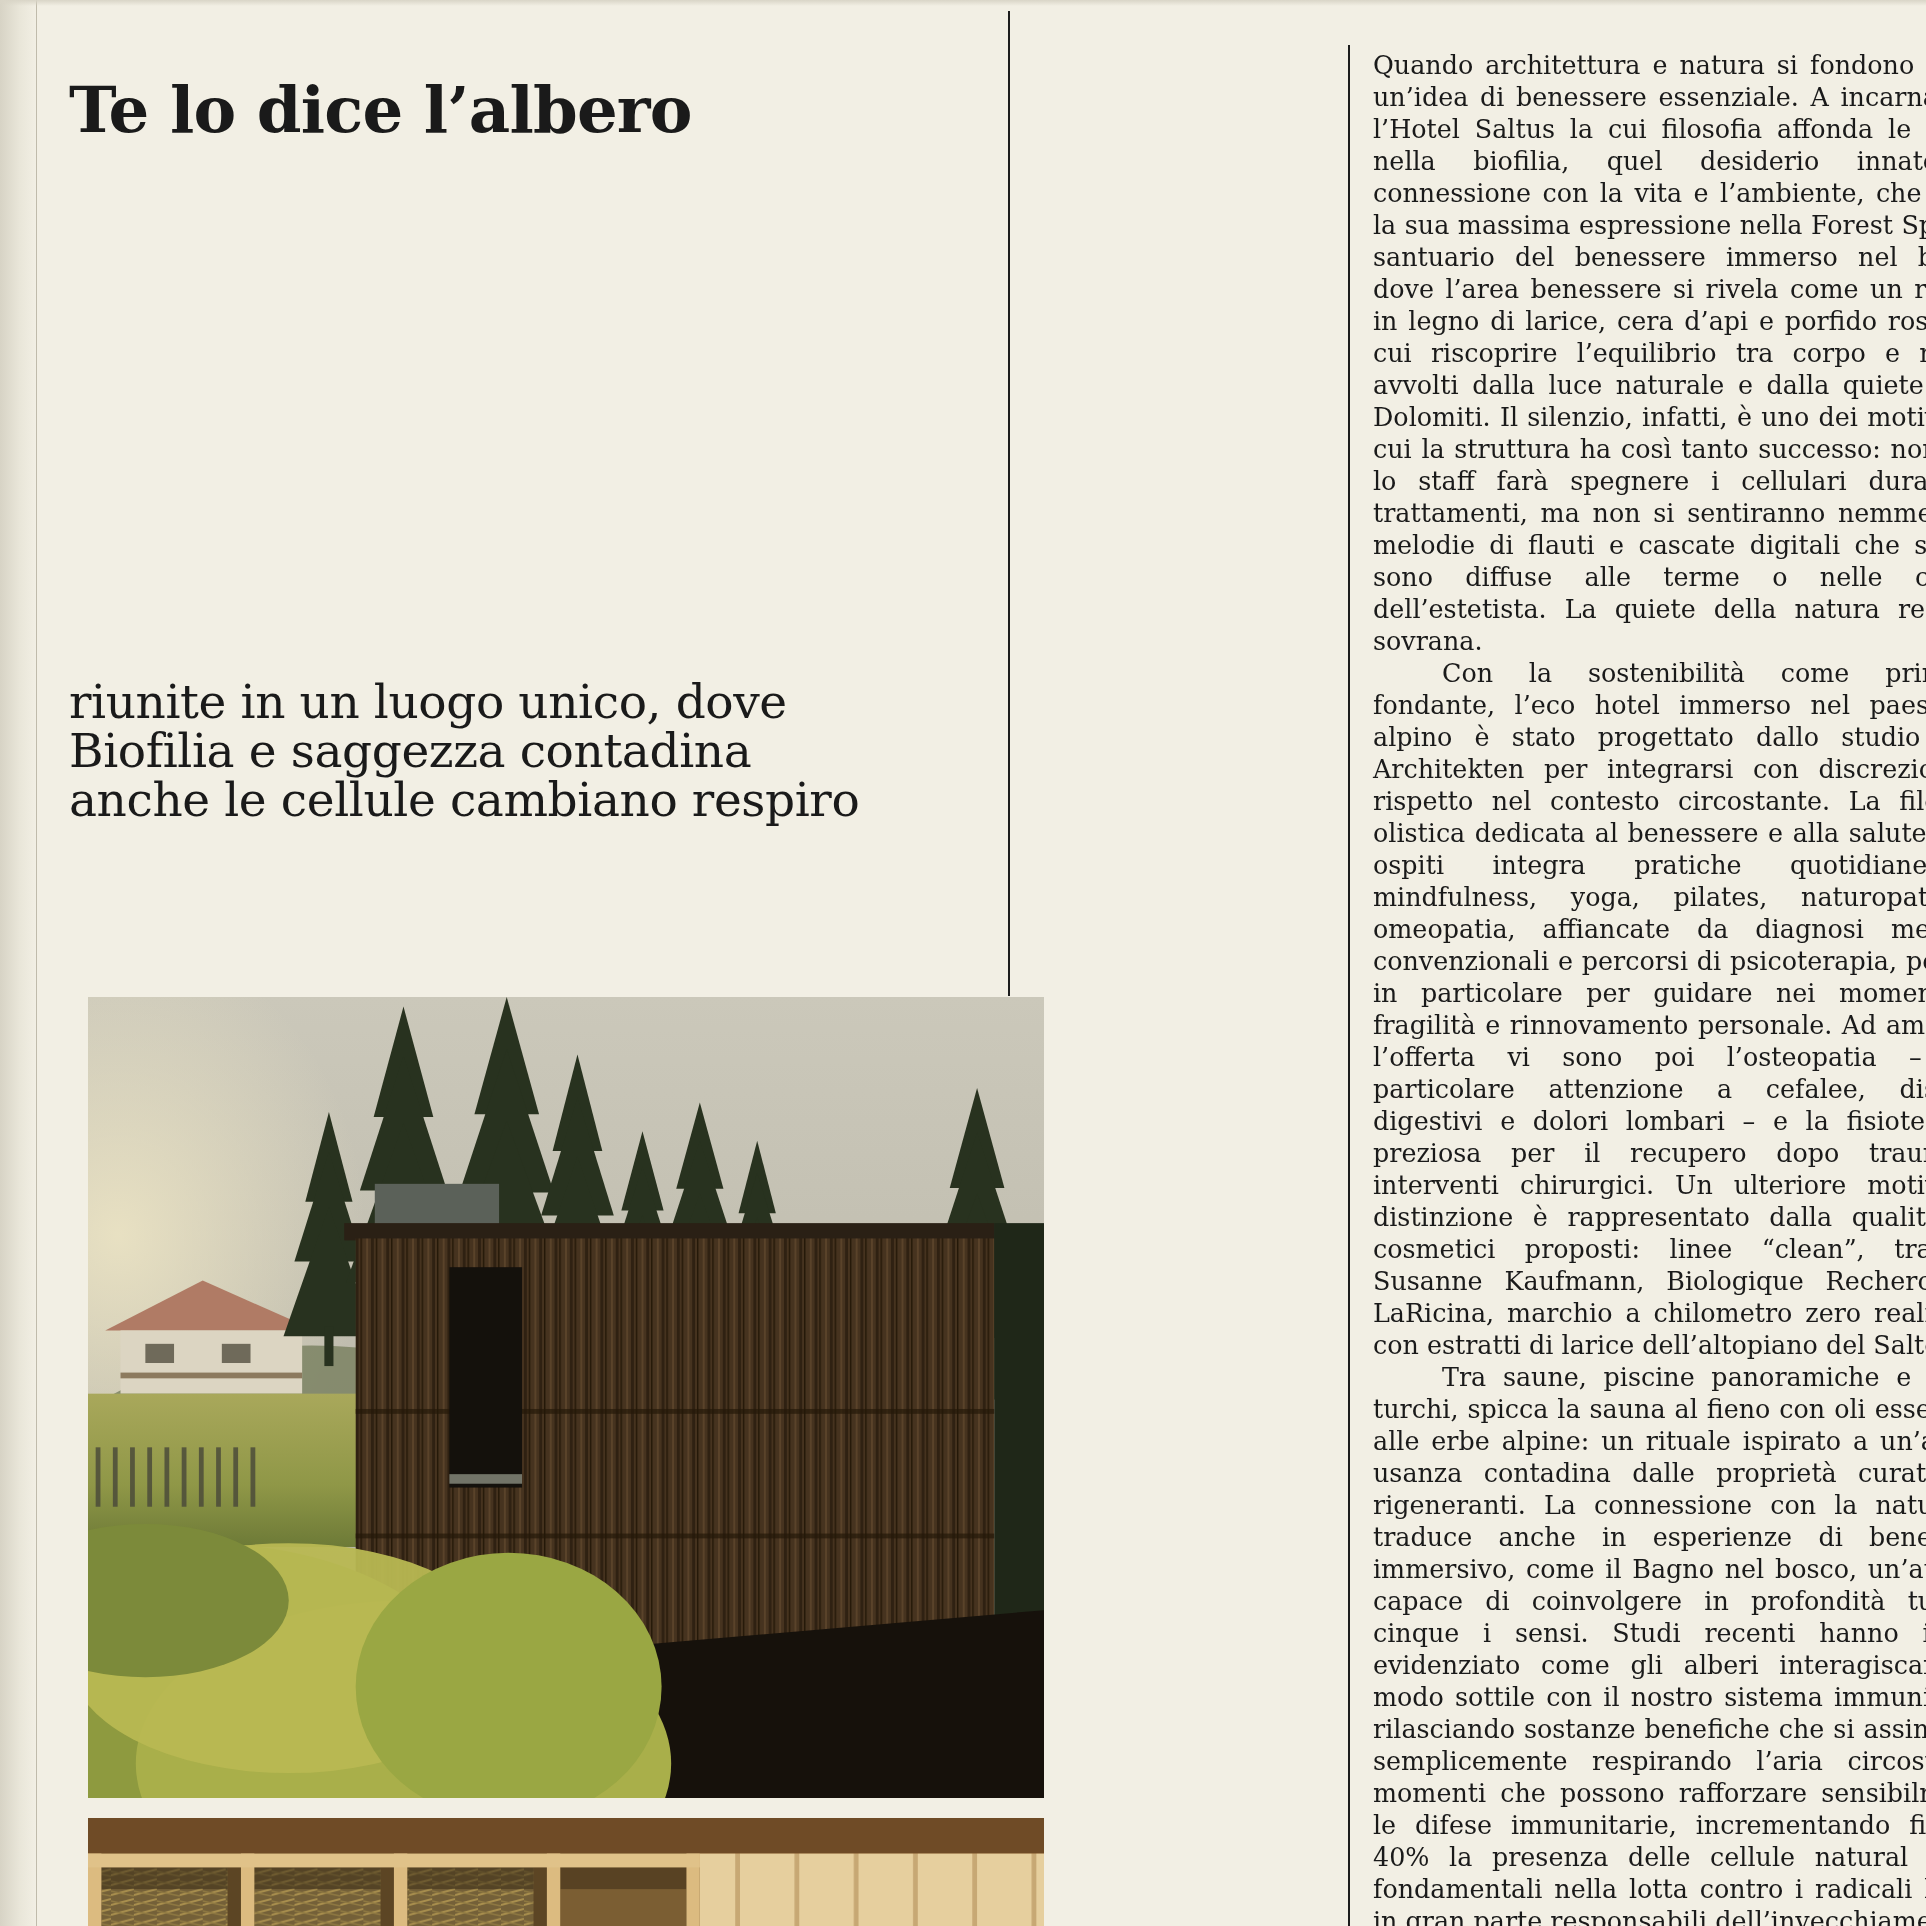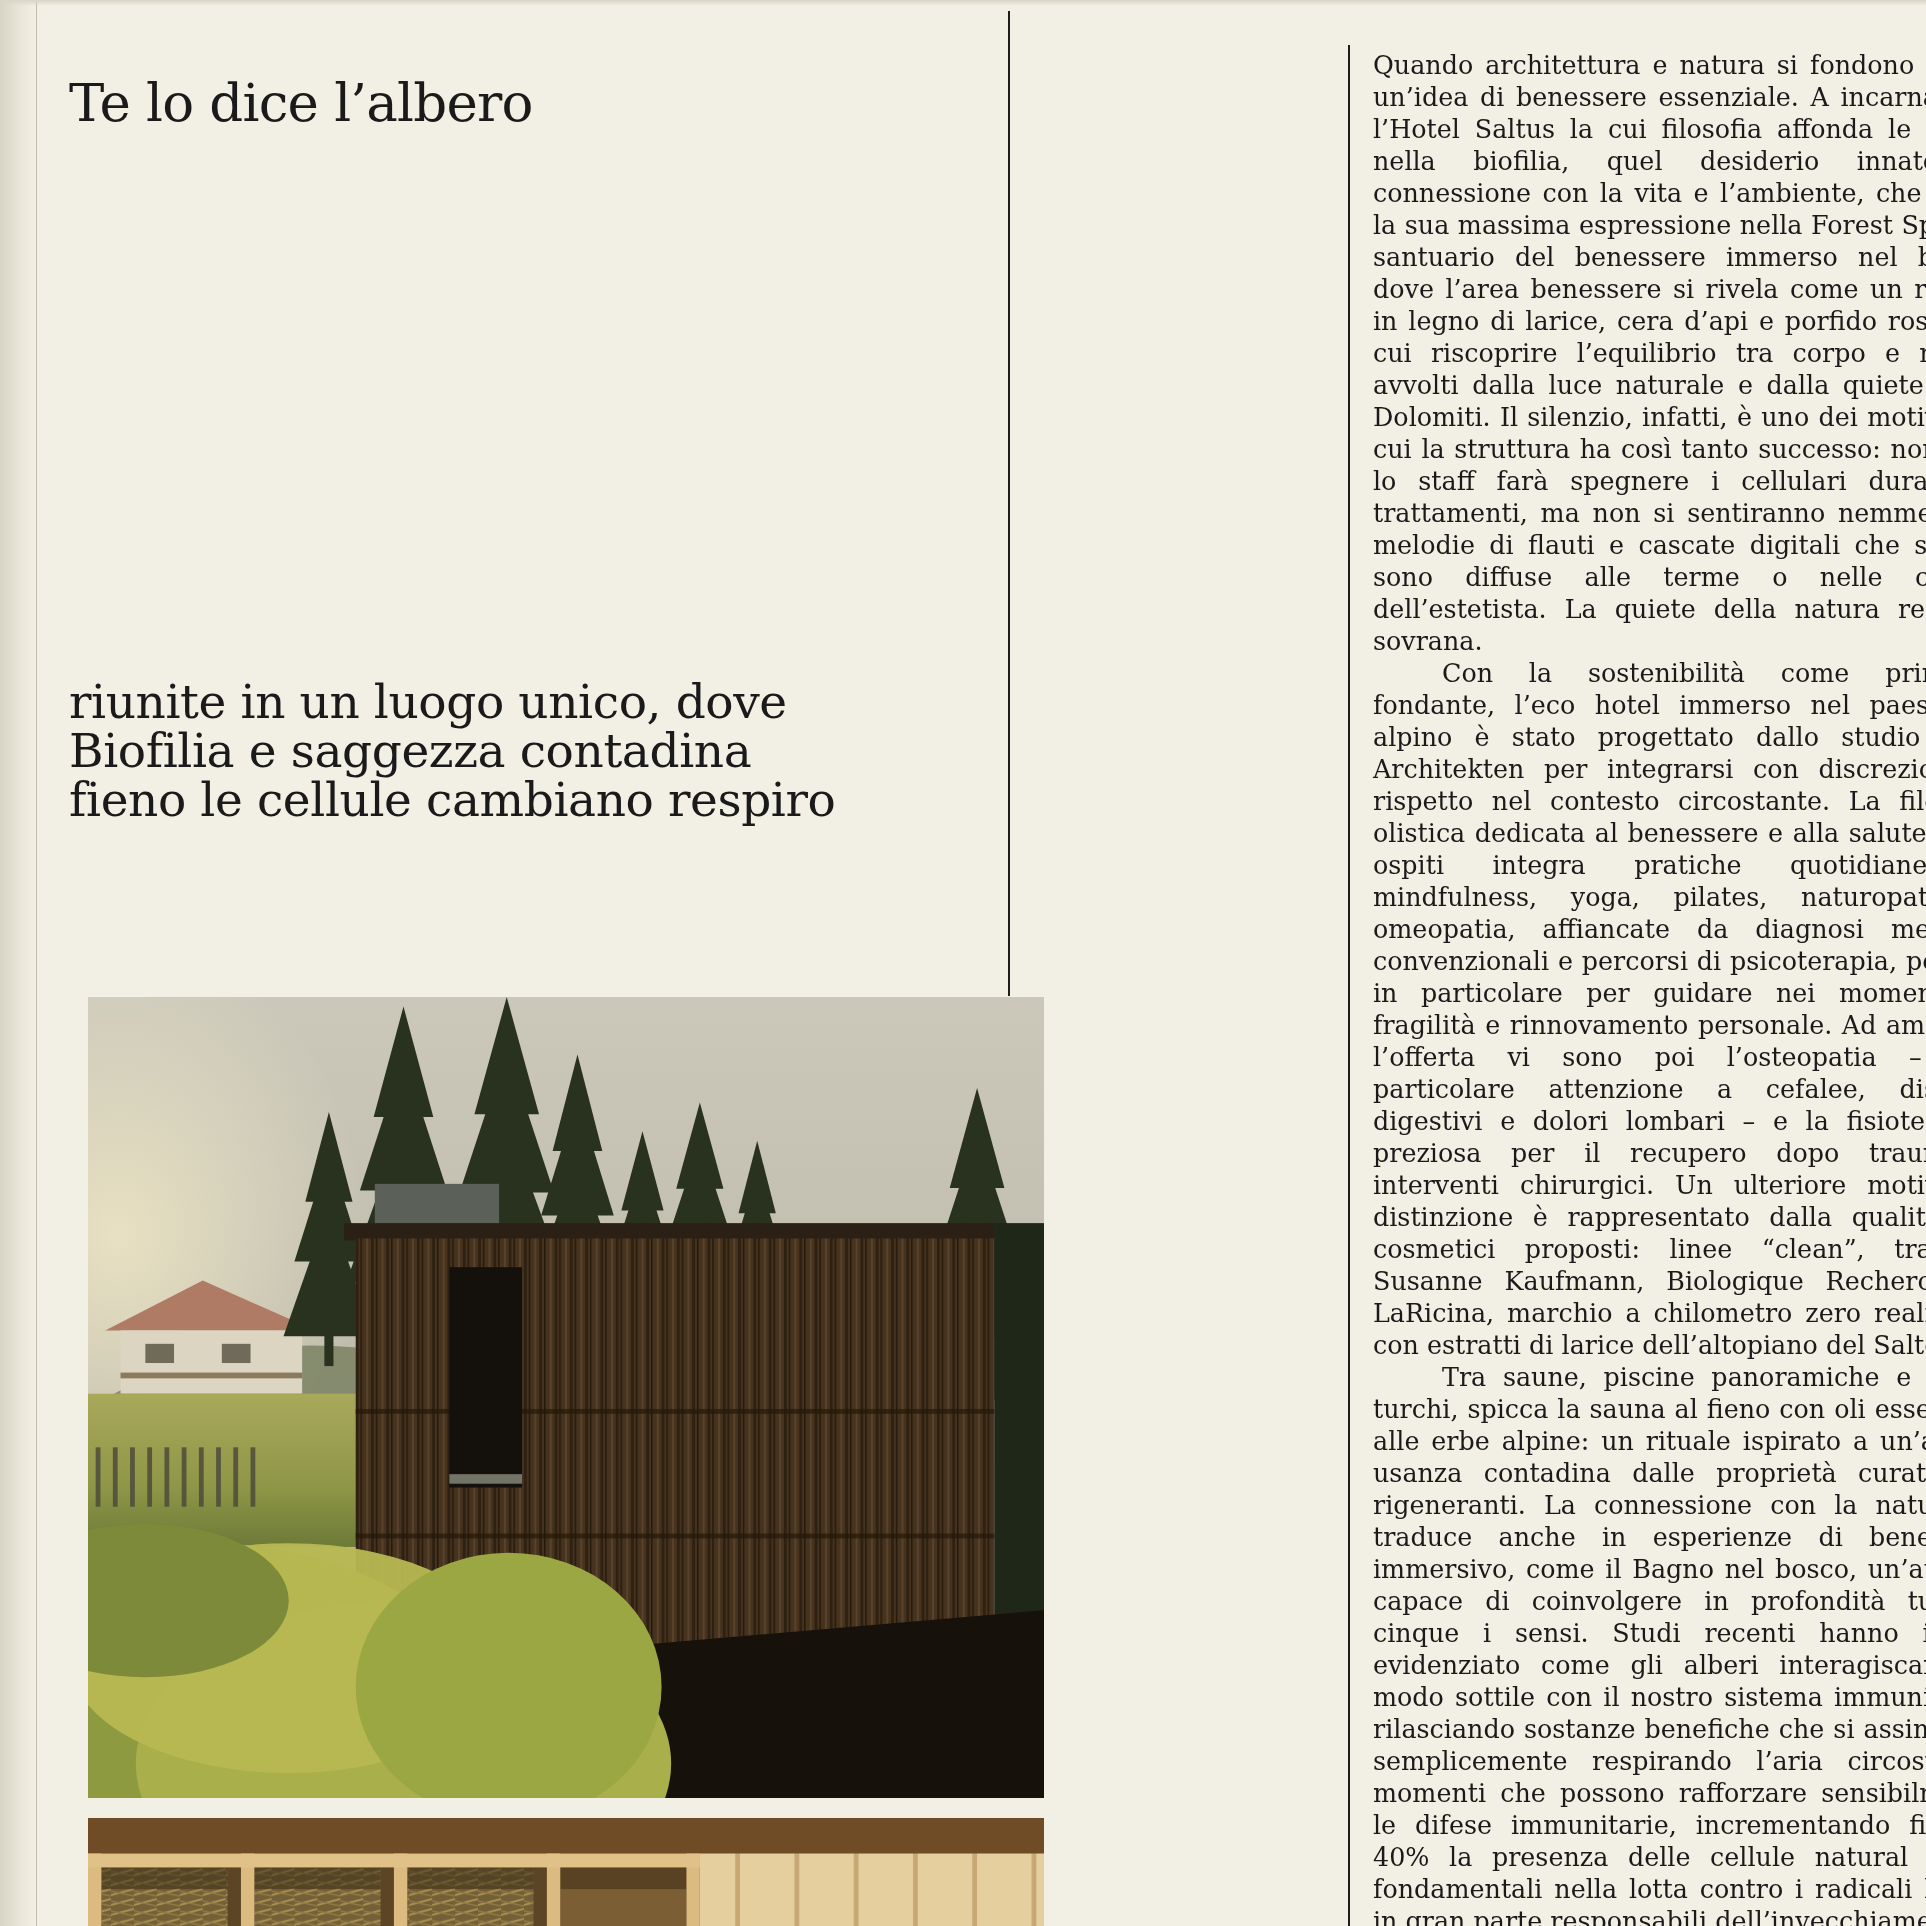--- a/index.html
+++ b/index.html
@@ -14,21 +14,21 @@
     border-right:1.2px solid #c0bbab; z-index:4; }
   .edge-top { position:absolute; left:0; top:0; width:100%; height:6.2px;
     background:linear-gradient(#d9d5c7,rgba(242,239,228,0)); z-index:4; }
 
   
   .rule { position:absolute; width:1.9px; background:#1c1c1c; z-index:2; }
   .rule-a { left:1008px; top:10.8px;  height:985px; }
   .rule-b { left:1348px; top:45px; height:2473px; }
 
   
-  .headline { position:absolute; left:69px; top:72px; font-size:53px; font-weight:400;
+  .headline { position:absolute; left:69px; top:72px; font-size:64px; font-weight:700;
     letter-spacing:-0.8px; white-space:nowrap; z-index:2;text-align:right; }
   .standfirst { position:absolute; left:69px; top:677px; font-size:47px; line-height:49px;
     font-weight:500; letter-spacing:-0.4px; z-index:2; }
   .byline { position:absolute; left:69px; top:891px; font-size:42px; font-weight:500; z-index:2; }
 
   
   .photo { position:absolute; overflow:hidden; z-index:1; }
   .photo svg { display:block; width:100%; height:100%; }
   .photo1 { left:88px; top:997px; width:956px; height:801px; }
   .photo2 { left:88px; top:1818px; width:956px; height:586px; }
@@ -48,21 +48,21 @@
   <div class="edge-top"></div>
 
   <div class="rule rule-a"></div>
   <div class="rule rule-b"></div>
 
   <h1 class="headline">Te lo dice l’albero</h1>
 
   <div class="standfirst">
     <div>riunite in un luogo unico, dove</div>
     <div>Biofilia e saggezza contadina</div>
-    <div>fieno le cellule cambiano respiro</div>
+    <div>anche le cellule cambiano respiro</div>
   </div>
 
 
   <div class="photo photo1">
     <svg viewBox="0 0 1000 836" preserveAspectRatio="none">
       <defs>
         <linearGradient id="sky" x1="0" y1="0" x2="0" y2="1">
           <stop offset="0" stop-color="#cbc8ba"></stop>
             <stop offset=".55" stop-color="#bdbaac"></stop>
             <stop offset="1" stop-color="#b0ae9e"></stop>

